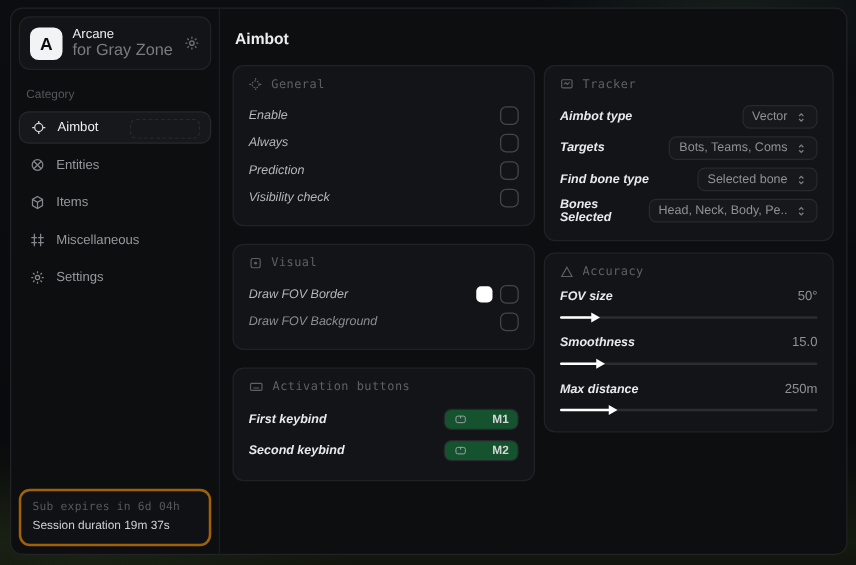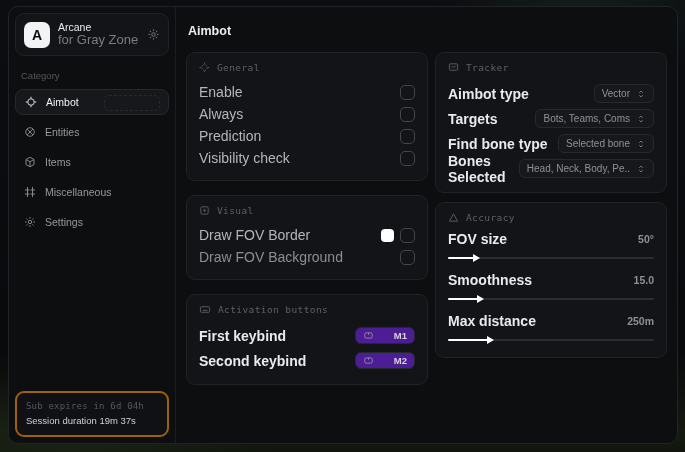--- a/index.html
+++ b/index.html
@@ -56,44 +56,44 @@
   .cols { display:flex; gap:7px; align-items:flex-start; }
   .col-left { width:242px; flex:0 0 242px; display:flex; flex-direction:column; gap:14px; }
   .col-right { flex:1; display:flex; flex-direction:column; gap:9px; }
   .card { background:#131418; border:1px solid #202226; border-radius:9px; padding:9px 12px 11px; }
   .card-head {
     display:flex; align-items:center; gap:7px; color:#5d6065; margin-bottom:8px;
     font-family:"DejaVu Sans Mono",monospace; font-size:9.5px; letter-spacing:.4px;
   }
   .card-head .ico { display:flex; color:#5d6065; }
   .row { display:flex; align-items:center; justify-content:space-between; height:22px; }
-  .row-label { color:#b4b6b9; font-size:14px; }
+  .row-label { color:#b4b6b9; font-size:10px;font-style:italic; }
   .row-label.dim { color:#8b8e92; }
   .row-label.bright { color:#e9eaeb; font-weight:bold; }
   .row-right { display:flex; align-items:center; gap:6px; }
   .checkbox { width:15px; height:15px; border:1.5px solid #43464b; border-radius:5px; background:transparent; cursor:pointer; }
   .swatch { width:13px; height:13px; border-radius:4px; cursor:pointer; }
   .keybadge {
-    display:flex; align-items:center; gap:20px; background:#4c1d95; border:1px solid #26282c;
+    display:flex; align-items:center; gap:20px; background:#14532d; border:1px solid #26282c;
     border-radius:6px; padding:2px 7px; color:#d4d6d8; font-size:9.5px; font-weight:bold; cursor:pointer;
   }
   .keybadge .ico { display:flex; color:#a3a6aa; }
   
   .trow { display:flex; align-items:center; justify-content:space-between; height:25px; }
   .select {
     display:flex; align-items:center; gap:6px; background:#17181c; border:1px solid #27292e;
     border-radius:6px; padding:3px 7px; color:#8e9196; font-size:10px; cursor:pointer;
     max-width:150px; white-space:nowrap;
   }
   .select .ico { display:flex; color:#7b7e83; }
   
   .srow { margin-bottom:10px; }
   .srow:last-child { margin-bottom:2px; }
   .srow-top { display:flex; justify-content:space-between; align-items:center; margin-bottom:7px; }
-  .srow-top .val { color:#8d9094; font-size:10.5px;font-weight:bold; }
+  .srow-top .val { color:#8d9094; font-size:10.5px; }
   .slider { position:relative; height:8px; cursor:pointer; }
   .slider .track { position:absolute; top:3px; left:0; right:0; height:2px; background:#2b2d31; border-radius:2px; }
   .slider .fill { position:absolute; top:3px; left:0; height:2px; background:#ffffff; border-radius:2px; }
   .slider .thumb {
     position:absolute; top:0; width:0; height:0; margin-left:-2px;
     border-left:7px solid #ffffff; border-top:4px solid transparent; border-bottom:4px solid transparent;
   }
   svg { display:block; }
 </style>
 </head>

